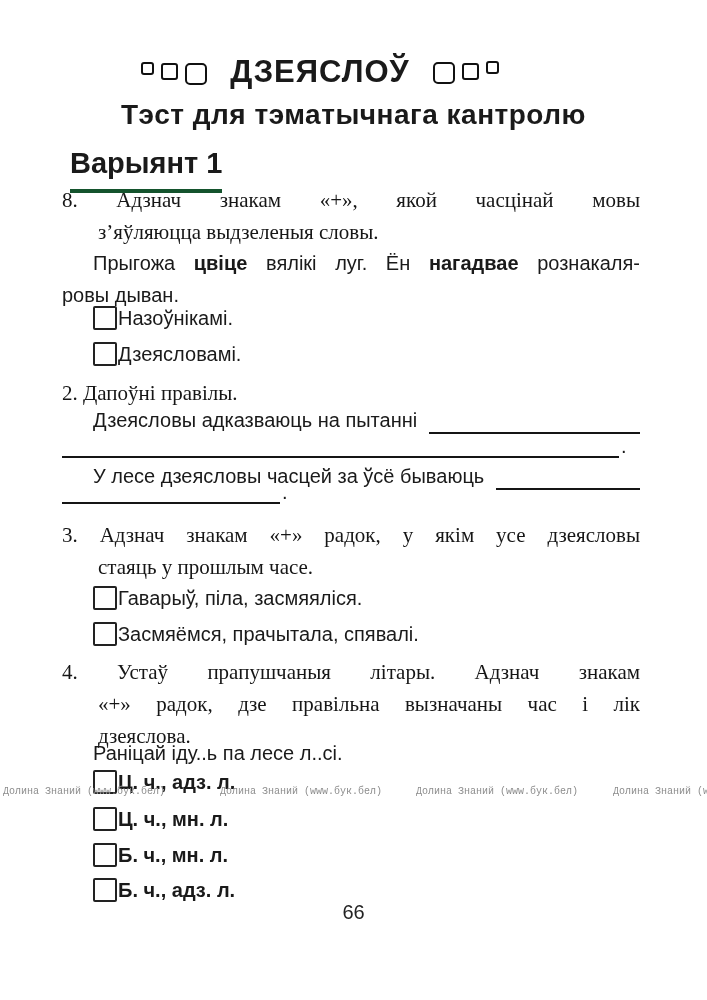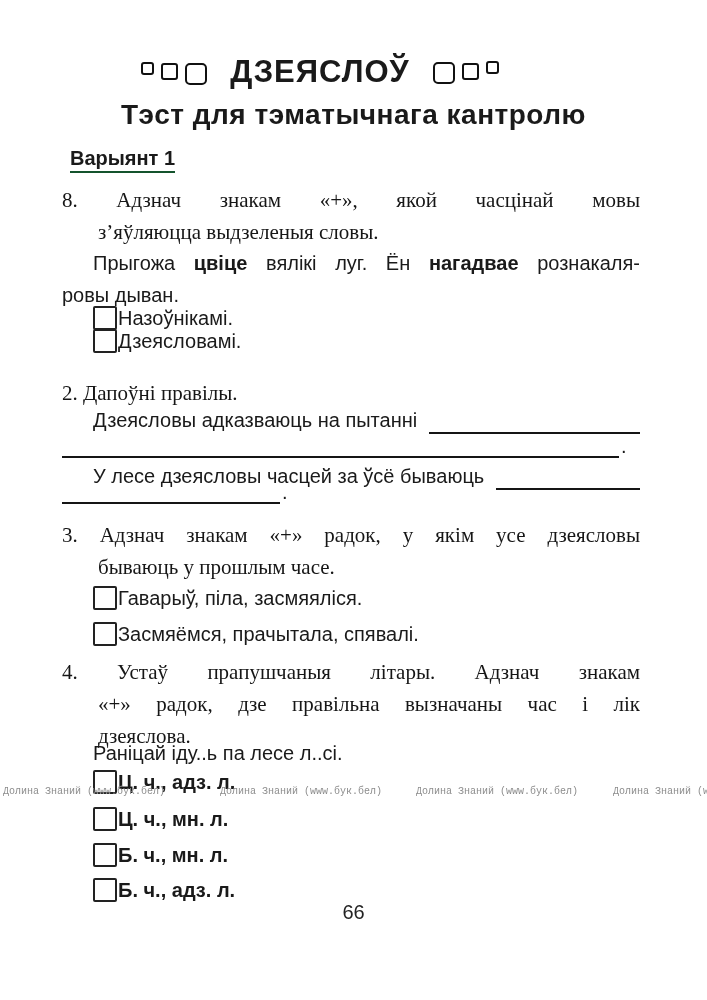--- a/index.html
+++ b/index.html
@@ -27,22 +27,22 @@
   .main-title{
     font-size:31px;font-weight:800;letter-spacing:1px;
     margin:0 16px;line-height:40px;
   }
   .subtitle{
     position:absolute;top:99px;left:0;width:707px;
     text-align:center;font-size:28px;font-weight:700;letter-spacing:.5px;
   }
   .variant{
     position:absolute;top:147px;left:70px;
-    font-size:20px;font-weight:700;
-    border-bottom:2px solid #14532d;padding-bottom:1px;
+    font-size:29px;font-weight:700;
+    border-bottom:4px solid #14532d;padding-bottom:9px;
   }
   
   .blk{position:absolute;left:62px;width:578px;}
   .serif{font-family:"Liberation Serif",serif;font-size:21px;line-height:32px;color:#161616;}
   .sans{font-size:20px;line-height:32px;}
   .jline{text-align:justify;text-align-last:justify;}
   .ind36{padding-left:36px;}
   .ind31{padding-left:31px;}
   .b{font-weight:700;}
   
@@ -100,21 +100,21 @@
 
   <div class="blk sans" style="top:247px;">
     <div class="jline ind31"><span>Прыгожа </span><span class="b">цвіце</span><span> вялікі луг. Ён </span><span class="b">нагадвае</span><span> рознакаля-</span></div>
     <div>ровы дыван.</div>
   </div>
 
   <div class="opt" style="top:306px;">
     <span class="cb"></span>
     <span class="lbl">Назоўнікамі.</span>
   </div>
-  <div class="opt" style="top:329px;">
+  <div class="opt" style="top:342px;">
     <span class="cb"></span>
     <span class="lbl">Дзеясловамі.</span>
   </div>
 
   <div class="blk serif" style="top:377px;">
     <div>2. Дапоўні правілы.</div>
   </div>
 
   <div class="fill-row" style="top:406px;">
     <span class="txt ind31">Дзеясловы адказваюць на пытанні</span>
@@ -128,21 +128,21 @@
     <span class="txt ind31">У лесе дзеясловы часцей за ўсё бываюць</span>
     <span class="blank grow"></span>
   </div>
   <div class="fill-row" style="top:478px;">
     <span class="blank" style="width:218px;"></span>
     <span class="period">.</span>
   </div>
 
   <div class="blk serif" style="top:519px;">
     <div class="jline">3. Адзнач знакам «+» радок, у якім усе дзеясловы</div>
-    <div class="ind36">бываюць у прошлым часе.</div>
+    <div class="ind36">стаяць у прошлым часе.</div>
   </div>
 
   <div class="opt" style="top:586px;">
     <span class="cb"></span>
     <span class="lbl">Гаварыў, піла, засмяяліся.</span>
   </div>
   <div class="opt" style="top:622px;">
     <span class="cb"></span>
     <span class="lbl">Засмяёмся, прачытала, спявалі.</span>
   </div>

